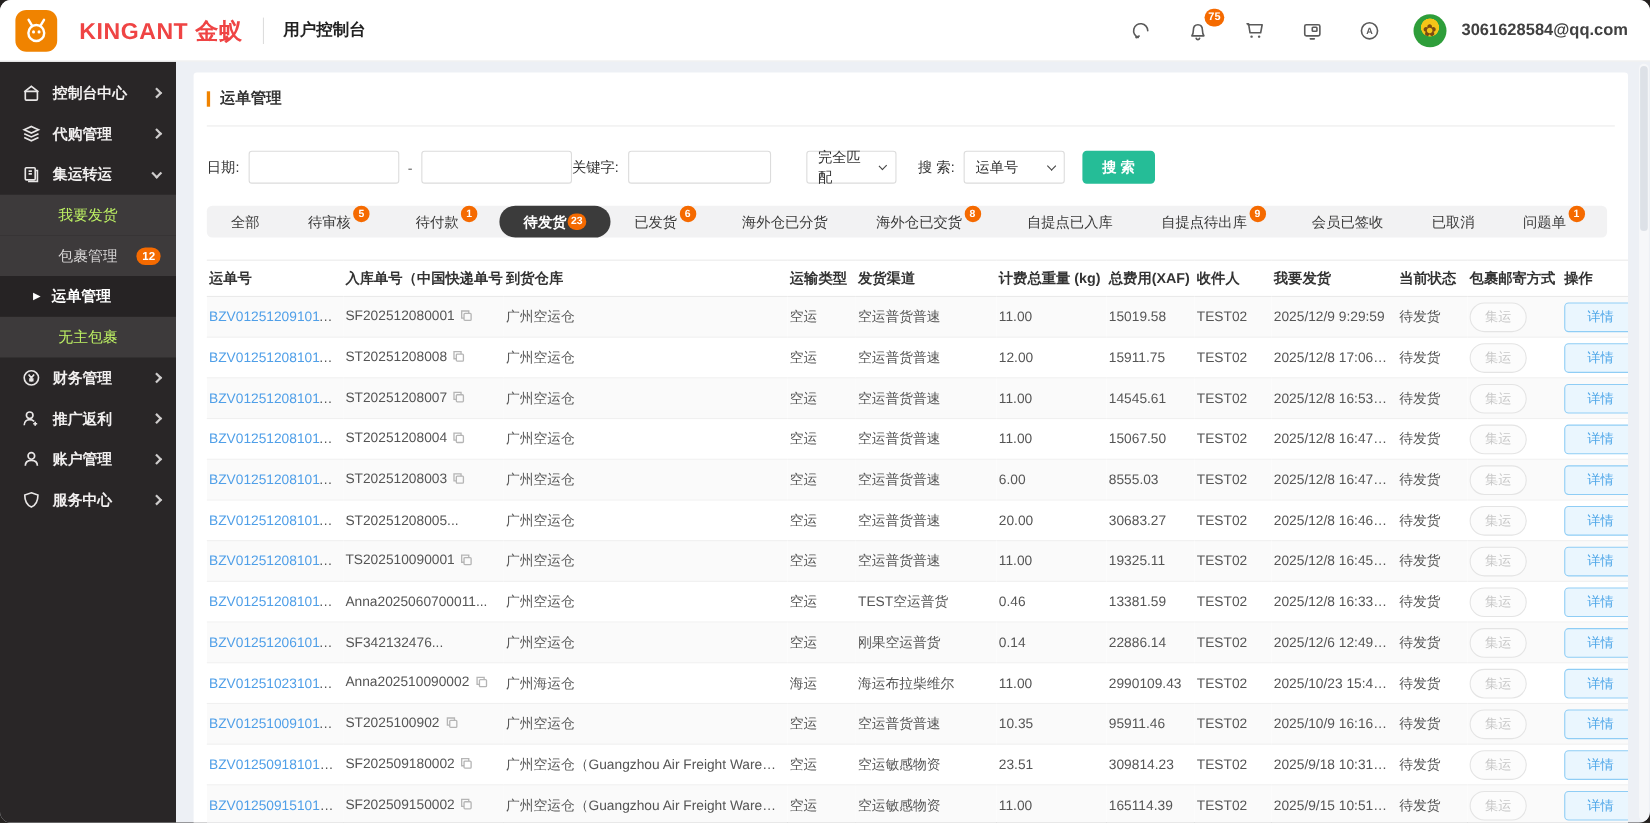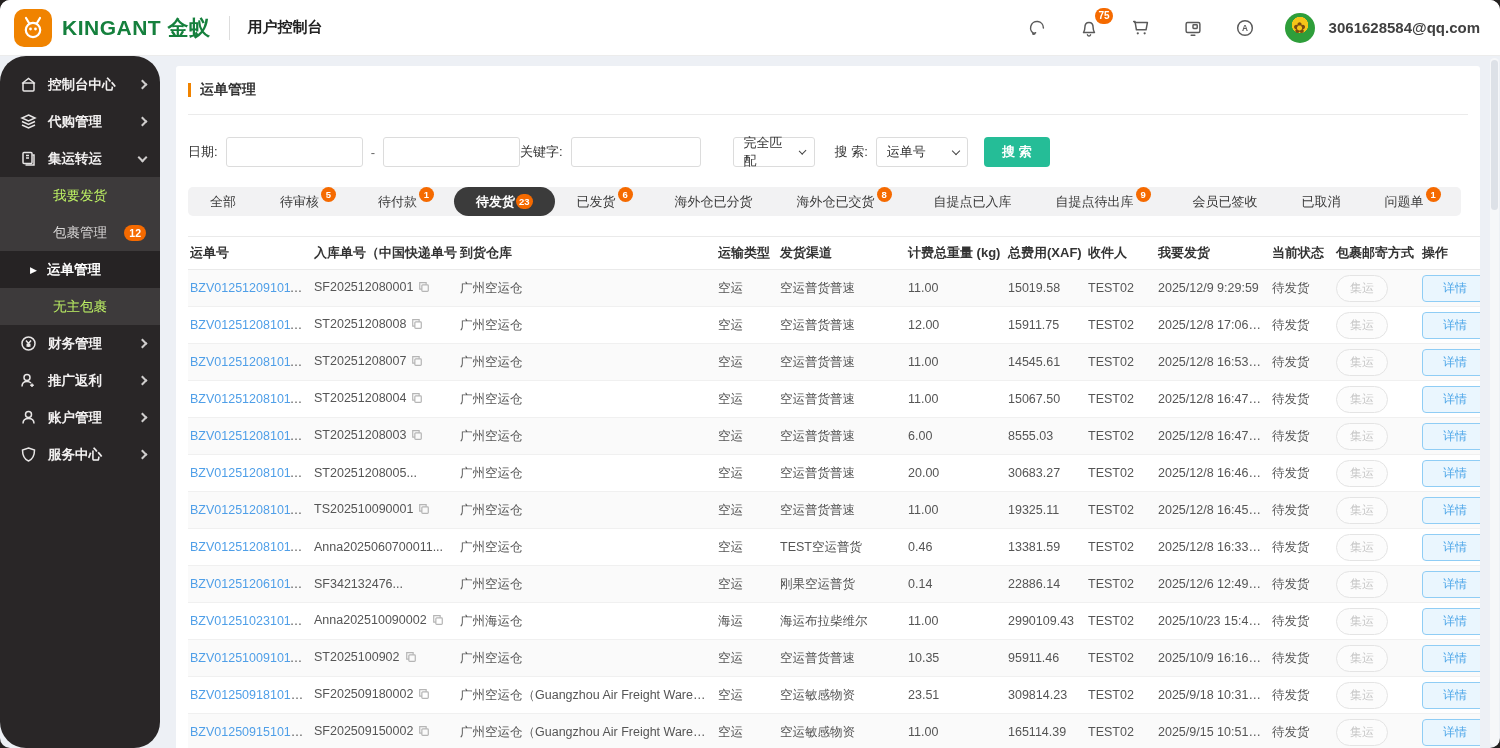--- a/index.html
+++ b/index.html
@@ -2,32 +2,32 @@
 <html><head>
 <meta charset="utf-8">
 <style>
   * { margin:0; padding:0; box-sizing:border-box; }
   html,body { width:1500px; height:748px; background:#242120; font-family:"Liberation Sans","DejaVu Sans",sans-serif; }
   .window { position:relative; width:1500px; height:748px; border-radius:10px; overflow:hidden; background:#edf0f5; }
 
   
   .topbar { position:absolute; top:0; left:0; right:0; height:56px; background:#fff; border-bottom:1px solid #ececec; display:flex; align-items:center; padding:0 20px 0 14px; z-index:5; }
   .logo-box { width:38px; height:38px; border-radius:10px; background:#f08300; display:flex; align-items:center; justify-content:center; flex:0 0 auto; }
-  .brand-text { font-size:21px; font-weight:bold; color:#15803d; margin-left:10px; letter-spacing:.5px; white-space:nowrap; }
+  .brand-text { font-size:21px; font-weight:bold; color:#ef4444; margin-left:20px; letter-spacing:.5px; white-space:nowrap; }
   .top-divider { width:1px; height:24px; background:#ddd; margin:0 18px; }
   .console-title { font-size:15px; font-weight:bold; color:#222; }
   .top-right { margin-left:auto; display:flex; align-items:center; gap:28px; }
   .t-icon { position:relative; width:24px; height:24px; display:flex; align-items:center; justify-content:center; color:#555; cursor:pointer; }
   .t-icon svg { width:22px; height:22px; stroke:#5a5a5a; fill:none; stroke-width:1.6; }
   .noti-badge { position:absolute; top:-8px; right:-12px; min-width:17px; height:16px; padding:0 3px; border-radius:9px; background:#f56a00; color:#fff; font-size:10px; font-weight:bold; display:flex; align-items:center; justify-content:center; }
   .avatar { width:30px; height:30px; border-radius:50%; background:radial-gradient(circle at 50% 40%, #f5c518 0 34%, #2e9e3a 36%); display:flex; align-items:center; justify-content:center; font-size:15px; color:#7a4b12; overflow:hidden; }
   .user-email { font-size:15px; font-weight:bold; color:#404040; margin-left:-14px; }
 
   
-  .sidebar { position:absolute; top:56px; left:0; bottom:0; width:160px; background:#292627; padding-top:10px; z-index:4;border-radius:26px; }
+  .sidebar { position:absolute; top:56px; left:0; bottom:0; width:160px; background:#292627; padding-top:10px; z-index:4; }
   .s-item { height:37px; display:flex; align-items:center; padding:0 14px 0 20px; color:#f2f0f0; font-size:13.5px; font-weight:bold; cursor:pointer; }
   .s-item svg { width:17px; height:17px; stroke:#e8e6e6; fill:none; stroke-width:1.5; margin-right:11px; flex:0 0 auto; }
   .s-item .lab { flex:1 1 auto; white-space:nowrap; }
   .s-item .chev { width:7px; height:7px; border-right:2px solid #cfcdcd; border-bottom:2px solid #cfcdcd; transform:rotate(-45deg); margin-left:4px; }
   .s-item .chev.down { transform:rotate(45deg); margin-top:-3px; }
   .s-item.sub { background:#3d3a3b; color:#d8d6d6; padding-left:53px; font-weight:normal; }
   .s-item.sub.muted { color:#bef264; }
   .s-item.sub.active { background:#262324; color:#fff; font-weight:bold; padding-left:30px; }
   .tri { font-size:9px; color:#fff; margin-right:10px; }
   .badge { min-width:20px; height:16px; padding:0 5px; margin-left:6px; border-radius:9px; background:#f56a00; color:#fff; font-size:10.5px; font-weight:bold; display:inline-flex; align-items:center; justify-content:center; }

